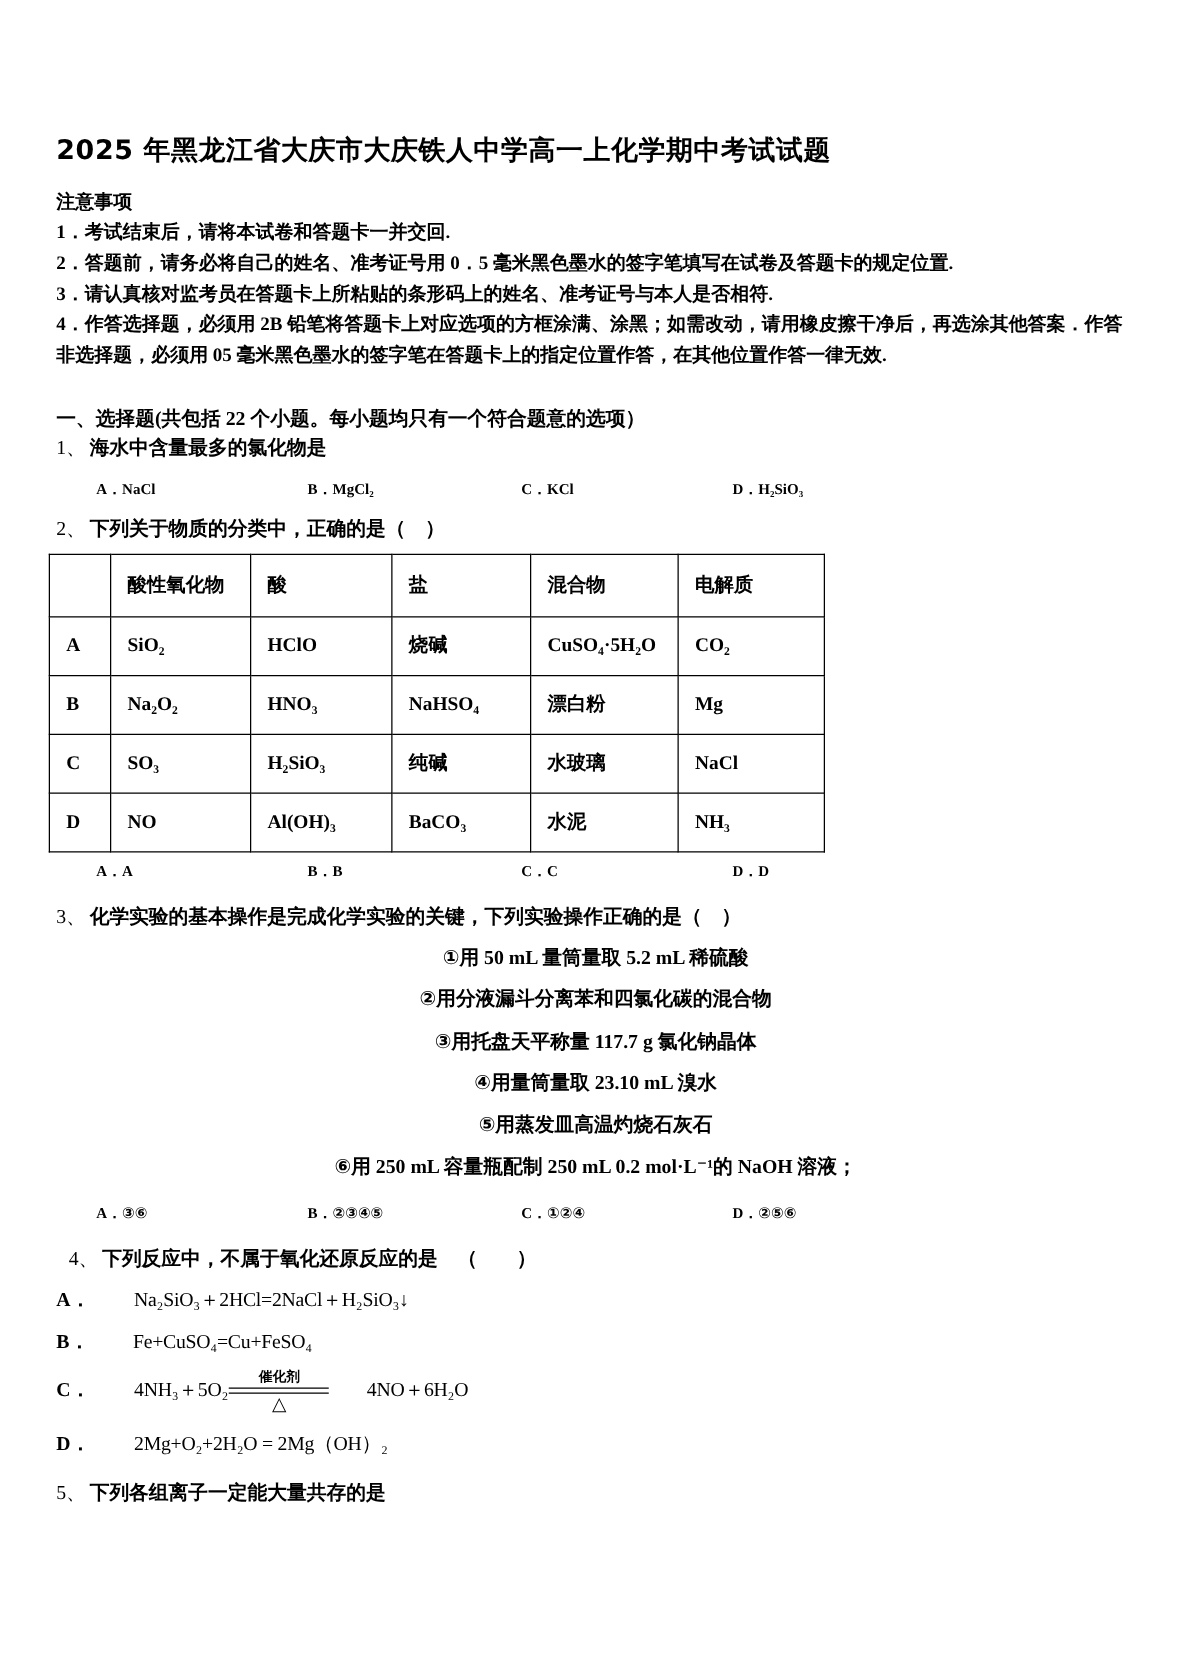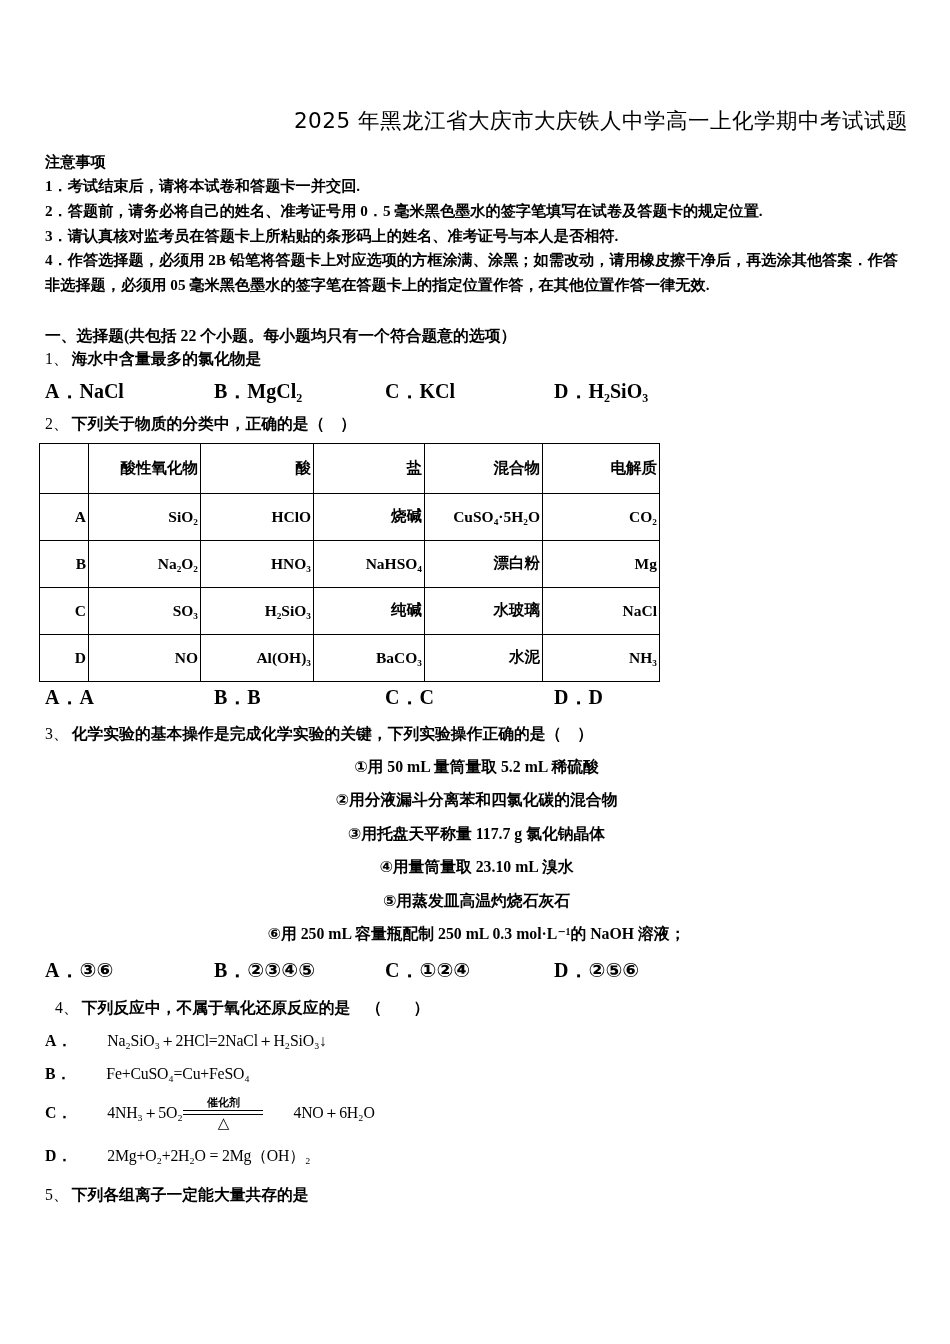--- a/index.html
+++ b/index.html
@@ -13,24 +13,24 @@
     overflow: hidden;
     color: #000;
     font-family: "Liberation Serif", "DejaVu Sans", sans-serif;
   }
   .doc {
     padding: 106px 42px 0 45px;
   }
   .title {
     margin: 0;
     font-family: "DejaVu Sans", "Liberation Sans", sans-serif;
-    font-weight: 400;
+    font-weight: 700;
     font-size: 21.5px;
     line-height: 30px;
-    text-align: right;
+    text-align: left;
     letter-spacing: 0.5px;
   }
   .notice-heading {
     margin-top: 14px;
     font-size: 15.2px;
     font-weight: 600;
     line-height: 24px;
     font-family: "Liberation Serif", "DejaVu Sans", sans-serif;
   }
   .notice-item {
@@ -54,42 +54,42 @@
   .q-line.m16 { margin-top: 16px; }
   .q-num {
     font-family: "Liberation Serif", "DejaVu Sans", serif;
     font-weight: 400;
     margin-right: 3px;
   }
   .q-text { font-weight: 700; }
   .options-row {
     display: grid;
     grid-template-columns: 169px 171px 169px 1fr;
-    font-size: 20px;
+    font-size: 12px;
     font-weight: 700;
     line-height: 22px;
+    margin-left: 32px;
   }
   .options-row.m10 { margin-top: 10px; }
   .options-row.m4  { margin-top: 4px; }
   .options-row.m15 { margin-top: 15px; }
   .q2-table {
     border-collapse: collapse;
     table-layout: fixed;
     width: 614px;
     margin: 8px 0 0 -6px;
   }
   .q2-table td {
     border: 1.6px solid #000;
     vertical-align: middle;
     padding: 0 2px 0 13px;
     font-size: 15.5px;
     font-weight: 700;
     overflow: hidden;
     white-space: nowrap;
-    text-align: right;
   }
   .q2-table tr       { height: 47px; }
   .q2-table tr.hdr   { height: 50px; }
   .col-label { width: 33px; }
   .col-1 { width: 96px; }
   .col-2 { width: 97px; }
   .col-3 { width: 95px; }
   .col-4 { width: 102px; }
   .col-5 { width: 101px; }
   .q3-item {
@@ -230,21 +230,21 @@
 
   <div>
     <p class="q-line m14">
       <span class="q-num">3、</span><span class="q-text">化学实验的基本操作是完成化学实验的关键，下列实验操作正确的是（　）</span>
     </p>
     <p class="q3-item first">①用 50 mL 量筒量取 5.2 mL 稀硫酸</p>
     <p class="q3-item">②用分液漏斗分离苯和四氯化碳的混合物</p>
     <p class="q3-item">③用托盘天平称量 117.7 g 氯化钠晶体</p>
     <p class="q3-item">④用量筒量取 23.10 mL 溴水</p>
     <p class="q3-item">⑤用蒸发皿高温灼烧石灰石</p>
-    <p class="q3-item">⑥用 250 mL 容量瓶配制 250 mL 0.3 mol·L⁻¹的 NaOH 溶液；</p>
+    <p class="q3-item">⑥用 250 mL 容量瓶配制 250 mL 0.2 mol·L⁻¹的 NaOH 溶液；</p>
     <div class="options-row m15">
       <span>A．③⑥</span>
       <span>B．②③④⑤</span>
       <span>C．①②④</span>
       <span>D．②⑤⑥</span>
     </div>
   </div>
 
   <div>
     <p class="q-line m15">

